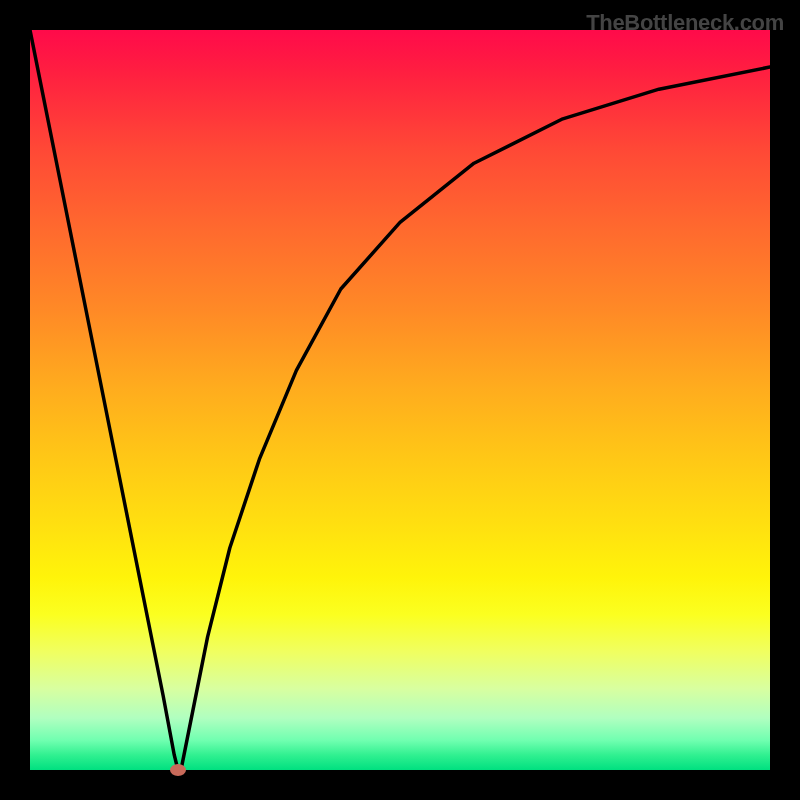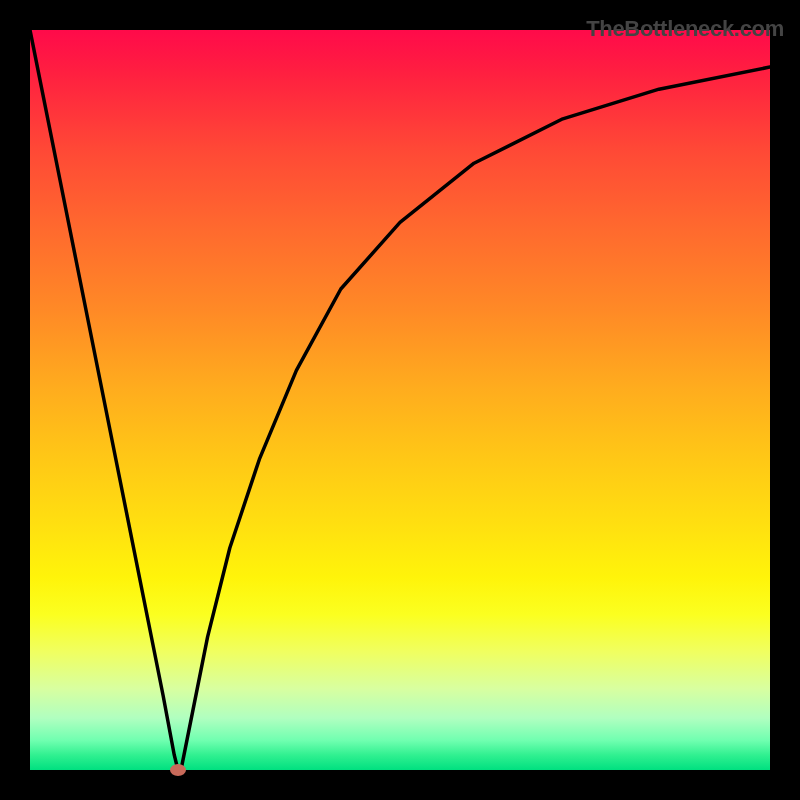--- a/index.html
+++ b/index.html
@@ -6,21 +6,21 @@
   body {
     width: 800px;
     height: 800px;
     background: #000;
     position: relative;
     font-family: Arial, sans-serif;
     overflow: hidden;
   }
   .watermark {
     position: absolute;
-    top: 16px;
+    top: 10px;
     right: 16px;
     color: #444;
     font-size: 22px;
     font-weight: bold;
     z-index: 10;
     letter-spacing: -0.3px;
   }
   .plot-area {
     position: absolute;
     left: 30px;

